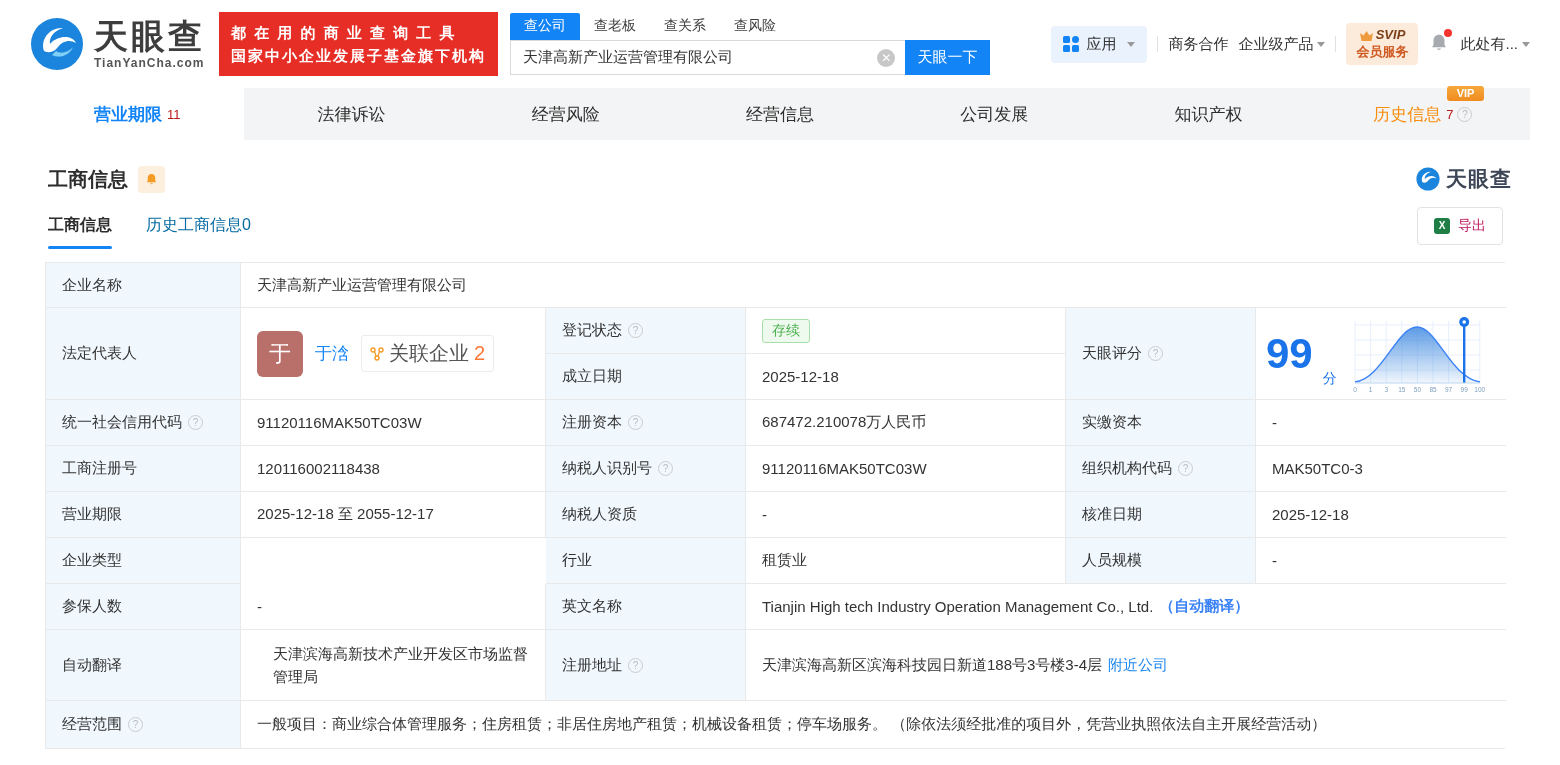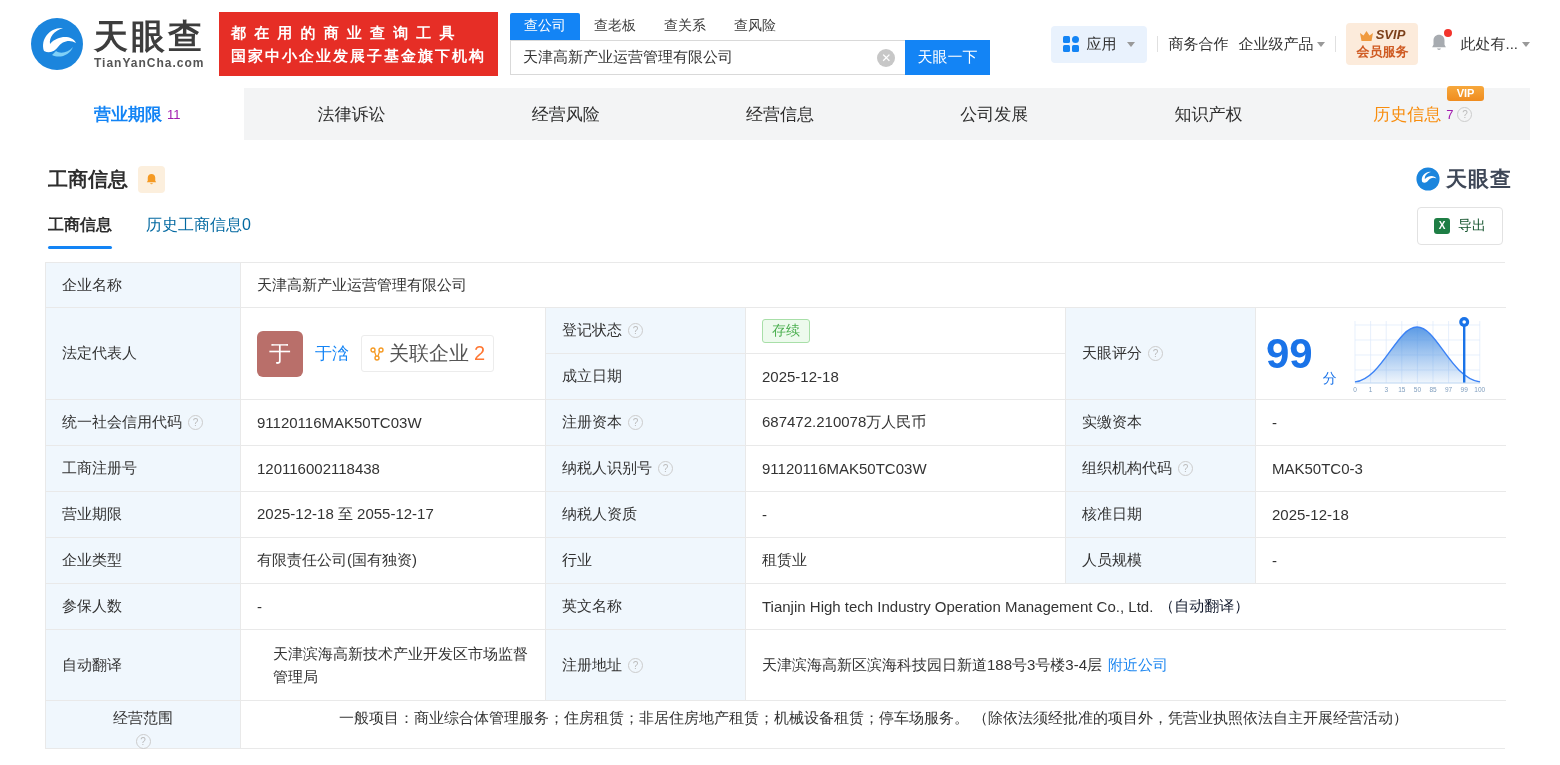--- a/index.html
+++ b/index.html
@@ -33,61 +33,61 @@
   .hnav-item { display: flex; align-items: center; cursor: pointer; }
   .svip { background: #fcebdb; border-radius: 4px; padding: 4px 10px; text-align: center; line-height: 1.3; cursor: pointer; }
   .svip-l1 { font-size: 13px; font-weight: bold; font-style: italic; color: #7c401a; display: flex; align-items: center; gap: 3px; justify-content: center; }
   .svip-l2 { font-size: 13px; font-weight: bold; color: #cf5b23; }
   .bell-wrap { position: relative; cursor: pointer; }
   .bell-dot { position: absolute; top: -3px; right: -2px; width: 8px; height: 8px; border-radius: 50%; background: #f3342c; }
   
   .tabbar { margin: 0 30px; height: 52px; display: flex; background: #f3f4f5; }
   .tab { flex: 1; display: flex; align-items: center; justify-content: center; font-size: 17px; color: #2d2d2d; cursor: pointer; }
   .tab.active { background: #fff; color: #1384f5; font-weight: bold; }
-  .tab .cnt { font-size: 13px; color: #a21caf; margin-left: 5px; font-weight: normal; }
+  .tab .cnt { font-size: 13px; color: #b91c1c; margin-left: 5px; font-weight: normal; }
   .tab.history { color: #f88d0e; }
   .tab-inner { position: relative; display: flex; align-items: center; }
   .vip-badge { position: absolute; top: -17px; right: -12px; background: linear-gradient(#f7a83c,#ef8c1f); color: #fff; font-size: 11px; font-weight: bold; padding: 1px 10px 2px; border-radius: 3px; }
   .help { width: 15px; height: 15px; border-radius: 50%; border: 1px solid #ccc; color: #bbb; font-size: 10px; line-height: 13px; text-align: center; display: inline-block; flex: none; cursor: pointer; }
   .help::after { content: "?"; }
   
   .section-head { display: flex; align-items: center; margin: 25px 48px 0; }
   .section-title { font-size: 20px; font-weight: bold; color: #2d2d2d; }
   .bell-chip { margin-left: 10px; width: 27px; height: 27px; background: #fcefdd; border-radius: 4px; display: flex; align-items: center; justify-content: center; cursor: pointer; }
   .watermark { margin-left: auto; display: flex; align-items: center; gap: 6px; }
   .watermark .wm-text { font-size: 21px; font-weight: bold; color: #3e4757; letter-spacing: 1px; }
   .subtab-row { display: flex; align-items: center; margin: 22px 48px 0; position: relative; }
   .subtab { font-size: 16px; margin-right: 34px; cursor: pointer; padding-bottom: 13px; position: relative; }
   .subtab.active { color: #2d2d2d; font-weight: bold; }
   .subtab.active::after { content: ""; position: absolute; left: 0; right: 0; bottom: 0; height: 3px; background: #1384f5; border-radius: 2px; }
   .subtab.inactive { color: #0369a1; }
-  .export-btn { position: absolute; right: 9px; top: -8px; display: flex; align-items: center; gap: 8px; border: 1px solid #e2e2e2; border-radius: 4px; background: #fff; padding: 9px 16px; font-size: 14px; color: #14532d; cursor: pointer; font-family: inherit; }
+  .export-btn { position: absolute; right: 9px; top: -8px; display: flex; align-items: center; gap: 8px; border: 1px solid #e2e2e2; border-radius: 4px; background: #fff; padding: 9px 16px; font-size: 14px; color: #be185d; cursor: pointer; font-family: inherit; }
   .xls-icon { width: 16px; height: 16px; background: #1e7e45; border-radius: 3px; color: #fff; font-size: 10px; font-weight: bold; line-height: 16px; text-align: center; }
   .xls-icon::after { content: "X"; }
   
   .biz-table { margin: 13px 45px 0; width: 1460px; border: 1px solid #e9e9e9; display: grid;
     grid-template-columns: 195px 305px 200px 320px 190px 250px;
     grid-template-rows: 45px 46px 46px 46px 46px 46px 46px 46px 71px 47px;
     font-size: 15px; }
   .cell { border-right: 1px solid #e9e9e9; border-bottom: 1px solid #e9e9e9; display: flex; align-items: center; padding: 8px 16px; gap: 6px; }
   .cell.lbl { background: #f0f7fd; color: #333; }
   .cell.val { background: #fff; color: #333; }
   .cell.last-col { border-right: none; }
-  .cell.bottom { border-bottom: none; flex-direction: column; }
+  .cell.bottom { border-bottom: none; }
   .badge-green { color: #4caf50; background: #edfaed; border: 1px solid #a8dfa8; border-radius: 3px; padding: 2px 9px; font-size: 14px; }
   .rep-cell { gap: 12px; }
   .avatar { width: 46px; height: 46px; border-radius: 6px; background: #b96f6a; color: #fff; font-size: 22px; display: flex; align-items: center; justify-content: center; flex: none; cursor: pointer; }
   .rep-name { color: #1384f5; font-size: 17px; cursor: pointer; }
   .rel-badge { display: flex; align-items: center; gap: 5px; border: 1px solid #ececec; border-radius: 3px; padding: 4px 8px; font-size: 20px; color: #555; cursor: pointer; }
   .rel-cnt { color: #ff7733; }
   .score-cell { gap: 10px; padding: 4px 10px; }
   .score-num { font-size: 42px; font-weight: bold; color: #1a73e8; line-height: 1; }
   .score-unit { font-size: 14px; color: #1a73e8; align-self: flex-end; margin-bottom: 7px; }
   .link-blue { color: #1e87f0; cursor: pointer; white-space: nowrap; }
-  .note-gray { color: #0f172a; }
+  .note-gray { color: #3b82f6; font-weight: bold; }
   .wrap2 { display: block; line-height: 1.55; padding-top: 12px; padding-bottom: 12px; margin-left: 16px; }
 </style>
 </head>
 <body>
 
 <div class="header">
   <div class="logo">
     <svg class="logo-swirl" viewBox="0 0 54 54">
       <circle cx="27" cy="27" r="26" fill="#1b85dd"></circle>
       <path d="M14 34 C10 22 20 10 33 11 C24 14 19 20 20 27 C28 18 42 18 46 26 C40 22 32 24 28 30 C25 34 20 37 14 34 Z" fill="#fff"></path>
@@ -310,21 +310,20 @@
   <div class="cell val last-col" style="grid-column:6;grid-row:5">MAK50TC0-3</div>
 
   <div class="cell lbl" style="grid-column:1;grid-row:6">营业期限</div>
   <div class="cell val" style="grid-column:2;grid-row:6">2025-12-18 至 2055-12-17</div>
   <div class="cell lbl" style="grid-column:3;grid-row:6">纳税人资质</div>
   <div class="cell val" style="grid-column:4;grid-row:6">-</div>
   <div class="cell lbl" style="grid-column:5;grid-row:6">核准日期</div>
   <div class="cell val last-col" style="grid-column:6;grid-row:6">2025-12-18</div>
 
   <div class="cell lbl" style="grid-column:1;grid-row:7">企业类型</div>
-  <div class="cell val" style="grid-column:2;grid-row:7">有限责任公司(国有独资)</div>
   <div class="cell lbl" style="grid-column:3;grid-row:7">行业</div>
   <div class="cell lbl" style="grid-column:5;grid-row:7">人员规模</div>
   <div class="cell val" style="grid-column:4;grid-row:7">租赁业</div>
   <div class="cell val last-col" style="grid-column:6;grid-row:7">-</div>
 
   <div class="cell lbl" style="grid-column:1;grid-row:8">参保人数</div>
   <div class="cell val" style="grid-column:2;grid-row:8">-</div>
   <div class="cell lbl" style="grid-column:3;grid-row:8">英文名称</div>
   <div class="cell val last-col" style="grid-column:4/7;grid-row:8">
     <span>Tianjin High tech Industry Operation Management Co., Ltd.</span>

